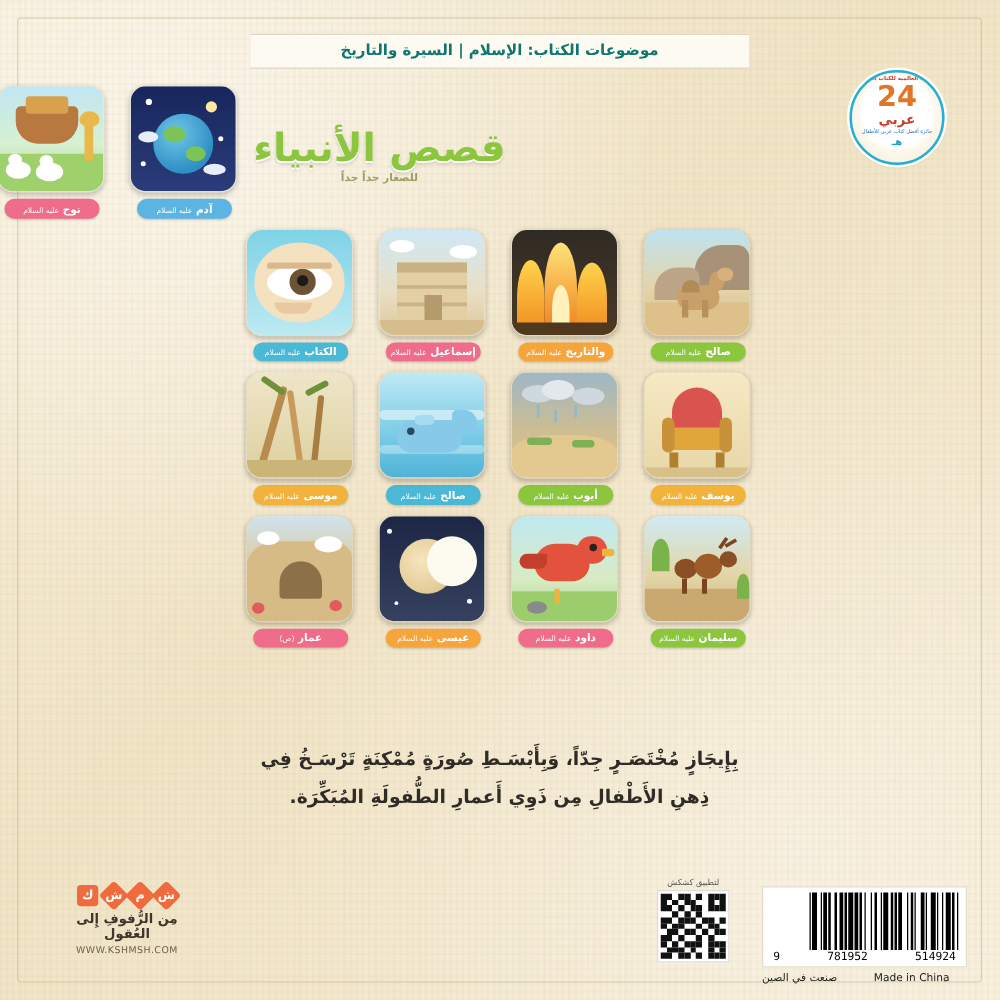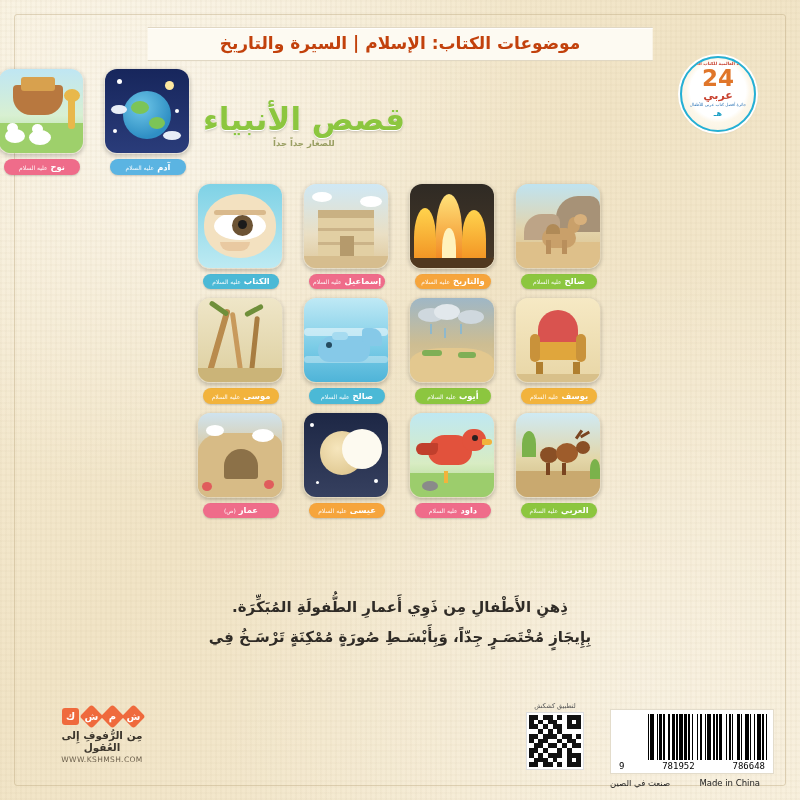--- a/index.html
+++ b/index.html
@@ -32,21 +32,21 @@
     pointer-events:none;
   }
 
   
   .topic-banner{
     position:absolute;top:27px;left:50%;transform:translateX(-50%);
     background:#fdfaf2;
     border-top:1px solid rgba(170,150,110,.35);
     border-bottom:1px solid rgba(170,150,110,.35);
     padding:5px 72px 7px;
-    font-size:17px;font-weight:bold;color:#c2410c;
+    font-size:12px;font-weight:bold;color:#0f766e;
     letter-spacing:0;white-space:nowrap;
     box-shadow:0 1px 0 rgba(255,255,255,.8) inset;
   }
 
   
   .seal{
     position:absolute;top:56px;right:44px;width:72px;height:72px;border-radius:50%;
     background:radial-gradient(circle at 50% 45%, #ffffff 0 52%, #fdf7ea 60%, #f6eedb 100%);
     border:2px solid #24b0d6;
     box-shadow:0 0 0 2px #ffffff, 0 1px 3px rgba(0,0,0,.18);
@@ -429,30 +429,30 @@
         <div class="c" style="left:40px;top:30px;width:22px;height:20px;background:#9e5c2b;"></div>
         <div class="c" style="left:60px;top:28px;width:14px;height:13px;background:#8a4f25;"></div>
         <div class="r" style="left:64px;top:20px;width:10px;height:3px;background:#7a4420;transform:rotate(-30deg);"></div>
         <div class="r" style="left:58px;top:20px;width:10px;height:3px;background:#7a4420;transform:rotate(-55deg);"></div>
         <div class="r" style="left:30px;top:50px;width:4px;height:12px;background:#7a4420;"></div>
         <div class="r" style="left:46px;top:50px;width:4px;height:12px;background:#7a4420;"></div>
         <div class="r" style="left:6px;top:18px;width:14px;height:26px;background:#7bb24b;border-radius:50% 50% 0 0;"></div>
         <div class="r" style="left:74px;top:46px;width:10px;height:20px;background:#7bb24b;border-radius:50% 50% 0 0;"></div>
       </div>
       <div class="name-pill" style="background:#8cc63f;">
-        <span>العربي</span>
+        <span>سليمان</span>
         <span class="hon">عليه السلام</span>
       </div>
     </div>
   </div>
 </div>
 
 <div class="desc">
+  <div>بِإِيجَازٍ مُخْتَصَـرٍ جِدّاً، وَبِأَبْسَـطِ صُورَةٍ مُمْكِنَةٍ تَرْسَـخُ فِي</div>
   <div>ذِهنِ الأَطْفالِ مِن ذَوِي أَعمارِ الطُّفولَةِ المُبَكِّرَة.</div>
-  <div>بِإِيجَازٍ مُخْتَصَـرٍ جِدّاً، وَبِأَبْسَـطِ صُورَةٍ مُمْكِنَةٍ تَرْسَـخُ فِي</div>
 </div>
 
 <div class="publisher">
   <div class="pub-marks">
     <span>
         <i>ش</i>
       </span>
     <span>
         <i>م</i>
       </span>
@@ -655,19 +655,19 @@
       <i style="width: 1.3px; background: rgb(0, 0, 0);"></i>
       <i style="width: 2.6px; background: transparent;"></i>
       <i style="width: 3.9px; background: rgb(0, 0, 0);"></i>
       <i style="width: 1.3px; background: transparent;"></i>
       <i style="width: 1.3px; background: rgb(0, 0, 0);"></i>
       <i style="width: 2.6px; background: transparent;"></i>
     </div>
   <div class="bc-num">
     <span>9</span>
     <span>781952</span>
-    <span>786648</span>
+    <span>514924</span>
   </div>
 </div>
 <div class="made-in">
   <span>Made in China</span>
   <span>صنعت في الصين</span>
 </div>
 
 </body></html>

